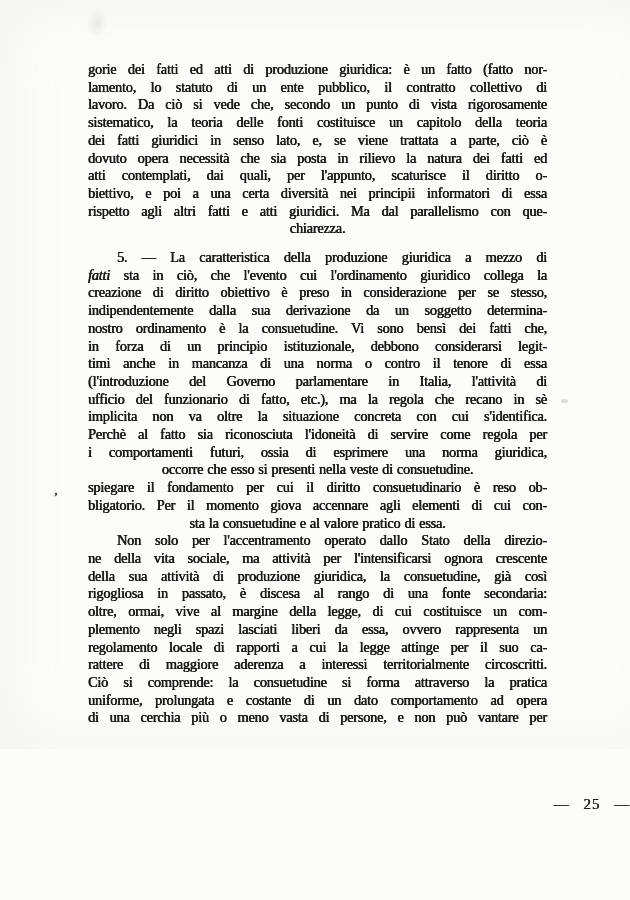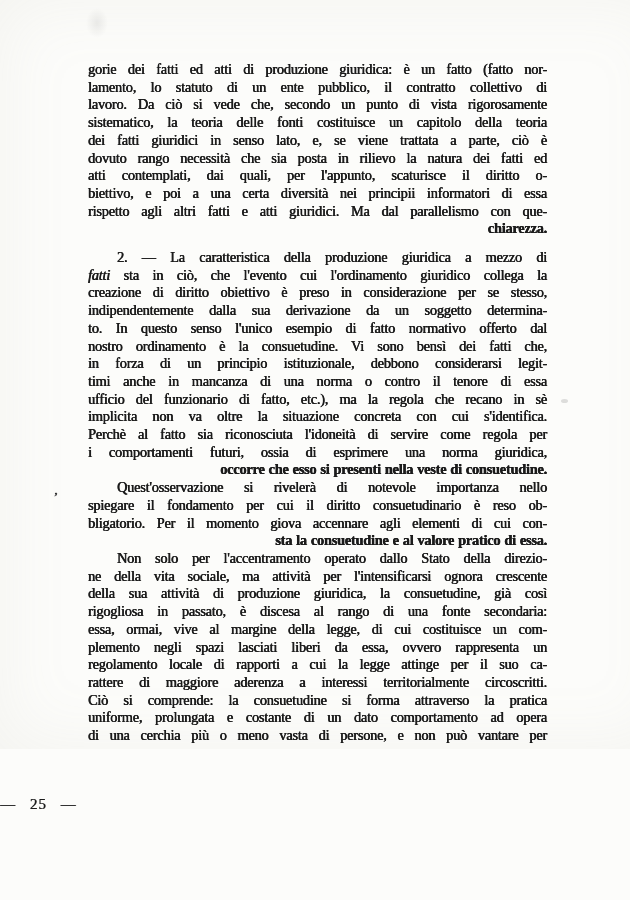--- a/index.html
+++ b/index.html
@@ -35,37 +35,36 @@
     letter-spacing: -0.2px;
     word-spacing: 0.6px;
     white-space: normal;
     text-shadow: 0.38px 0 0 rgba(27,27,27,0.95), -0.15px 0 0 rgba(27,27,27,0.55), 0 0.25px 0.3px rgba(27,27,27,0.45);
   }
   .line.j {
     text-align: justify;
     text-align-last: justify;
   }
   .line.end {
-    text-align: right;
-    font-weight: bold;
+    text-align: center;
   }
   .line.ind {
     text-indent: 29px;
   }
   .para.gap {
     margin-top: 11px;
   }
   .line i {
   }
   .page-number {
     position: absolute;
     left: 0;
     top: 796px;
     width: 630px;
-    text-align: left;
+    text-align: right;
     font-size: 15px;
     color: #1c1c1c;
     letter-spacing: 1px;
     word-spacing: 9px;
     text-shadow: 0.38px 0 0 rgba(27,27,27,0.9);
   }
   
   .margin-speck {
     position: absolute;
     left: 53px;
@@ -101,53 +100,52 @@
 
   <div class="top-smudge"></div>
 
   <div class="text-block">
       <div class="para">
         <div class="line j">gorie dei fatti ed atti di produzione giuridica: è un fatto (fatto nor-</div>
         <div class="line j">lamento, lo statuto di un ente pubblico, il contratto collettivo di</div>
         <div class="line j">lavoro. Da ciò si vede che, secondo un punto di vista rigorosamente</div>
         <div class="line j">sistematico, la teoria delle fonti costituisce un capitolo della teoria</div>
         <div class="line j">dei fatti giuridici in senso lato, e, se viene trattata a parte, ciò è</div>
-        <div class="line j">dovuto rango necessità che sia posta in rilievo la natura dei fatti ed</div>
+        <div class="line j">dovuto opera necessità che sia posta in rilievo la natura dei fatti ed</div>
         <div class="line j">atti contemplati, dai quali, per l'appunto, scaturisce il diritto o-</div>
         <div class="line j">biettivo, e poi a una certa diversità nei principii informatori di essa</div>
         <div class="line j">rispetto agli altri fatti e atti giuridici. Ma dal parallelismo con que-</div>
         <div class="line end">chiarezza.</div>
       </div>
       <div class="para gap">
-        <div class="line j ind">2. — La caratteristica della produzione giuridica a mezzo di</div>
+        <div class="line j ind">5. — La caratteristica della produzione giuridica a mezzo di</div>
         <div class="line j"><i>fatti</i> sta in ciò, che l'evento cui l'ordinamento giuridico collega la</div>
         <div class="line j">creazione di diritto obiettivo è preso in considerazione per se stesso,</div>
         <div class="line j">indipendentemente dalla sua derivazione da un soggetto determina-</div>
-        <div class="line j">to. In questo senso l'unico esempio di fatto normativo offerto dal</div>
         <div class="line j">nostro ordinamento è la consuetudine. Vi sono bensì dei fatti che,</div>
         <div class="line j">in forza di un principio istituzionale, debbono considerarsi legit-</div>
         <div class="line j">timi anche in mancanza di una norma o contro il tenore di essa</div>
+        <div class="line j">(l'introduzione del Governo parlamentare in Italia, l'attività di</div>
         <div class="line j">ufficio del funzionario di fatto, etc.), ma la regola che recano in sè</div>
         <div class="line j">implicita non va oltre la situazione concreta con cui s'identifica.</div>
         <div class="line j">Perchè al fatto sia riconosciuta l'idoneità di servire come regola per</div>
         <div class="line j">i comportamenti futuri, ossia di esprimere una norma giuridica,</div>
         <div class="line end">occorre che esso si presenti nella veste di consuetudine.</div>
       </div>
       <div class="para">
-        <div class="line j ind">Quest'osservazione si rivelerà di notevole importanza nello</div>
         <div class="line j">spiegare il fondamento per cui il diritto consuetudinario è reso ob-</div>
         <div class="line j">bligatorio. Per il momento giova accennare agli elementi di cui con-</div>
         <div class="line end">sta la consuetudine e al valore pratico di essa.</div>
       </div>
       <div class="para">
         <div class="line j ind">Non solo per l'accentramento operato dallo Stato della direzio-</div>
         <div class="line j">ne della vita sociale, ma attività per l'intensificarsi ognora crescente</div>
         <div class="line j">della sua attività di produzione giuridica, la consuetudine, già così</div>
         <div class="line j">rigogliosa in passato, è discesa al rango di una fonte secondaria:</div>
-        <div class="line j">essa, ormai, vive al margine della legge, di cui costituisce un com-</div>
+        <div class="line j">oltre, ormai, vive al margine della legge, di cui costituisce un com-</div>
         <div class="line j">plemento negli spazi lasciati liberi da essa, ovvero rappresenta un</div>
         <div class="line j">regolamento locale di rapporti a cui la legge attinge per il suo ca-</div>
         <div class="line j">rattere di maggiore aderenza a interessi territorialmente circoscritti.</div>
         <div class="line j">Ciò si comprende: la consuetudine si forma attraverso la pratica</div>
         <div class="line j">uniforme, prolungata e costante di un dato comportamento ad opera</div>
         <div class="line j">di una cerchia più o meno vasta di persone, e non può vantare per</div>
       </div>
     </div>
 
   <span class="margin-speck">’</span>

